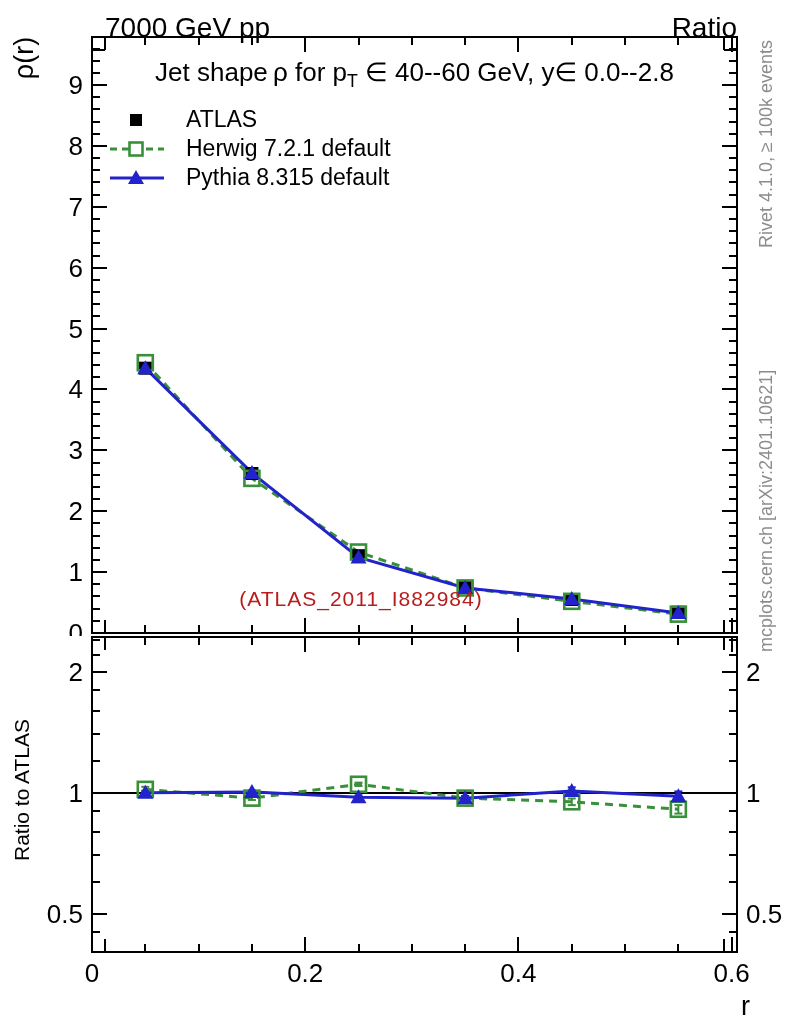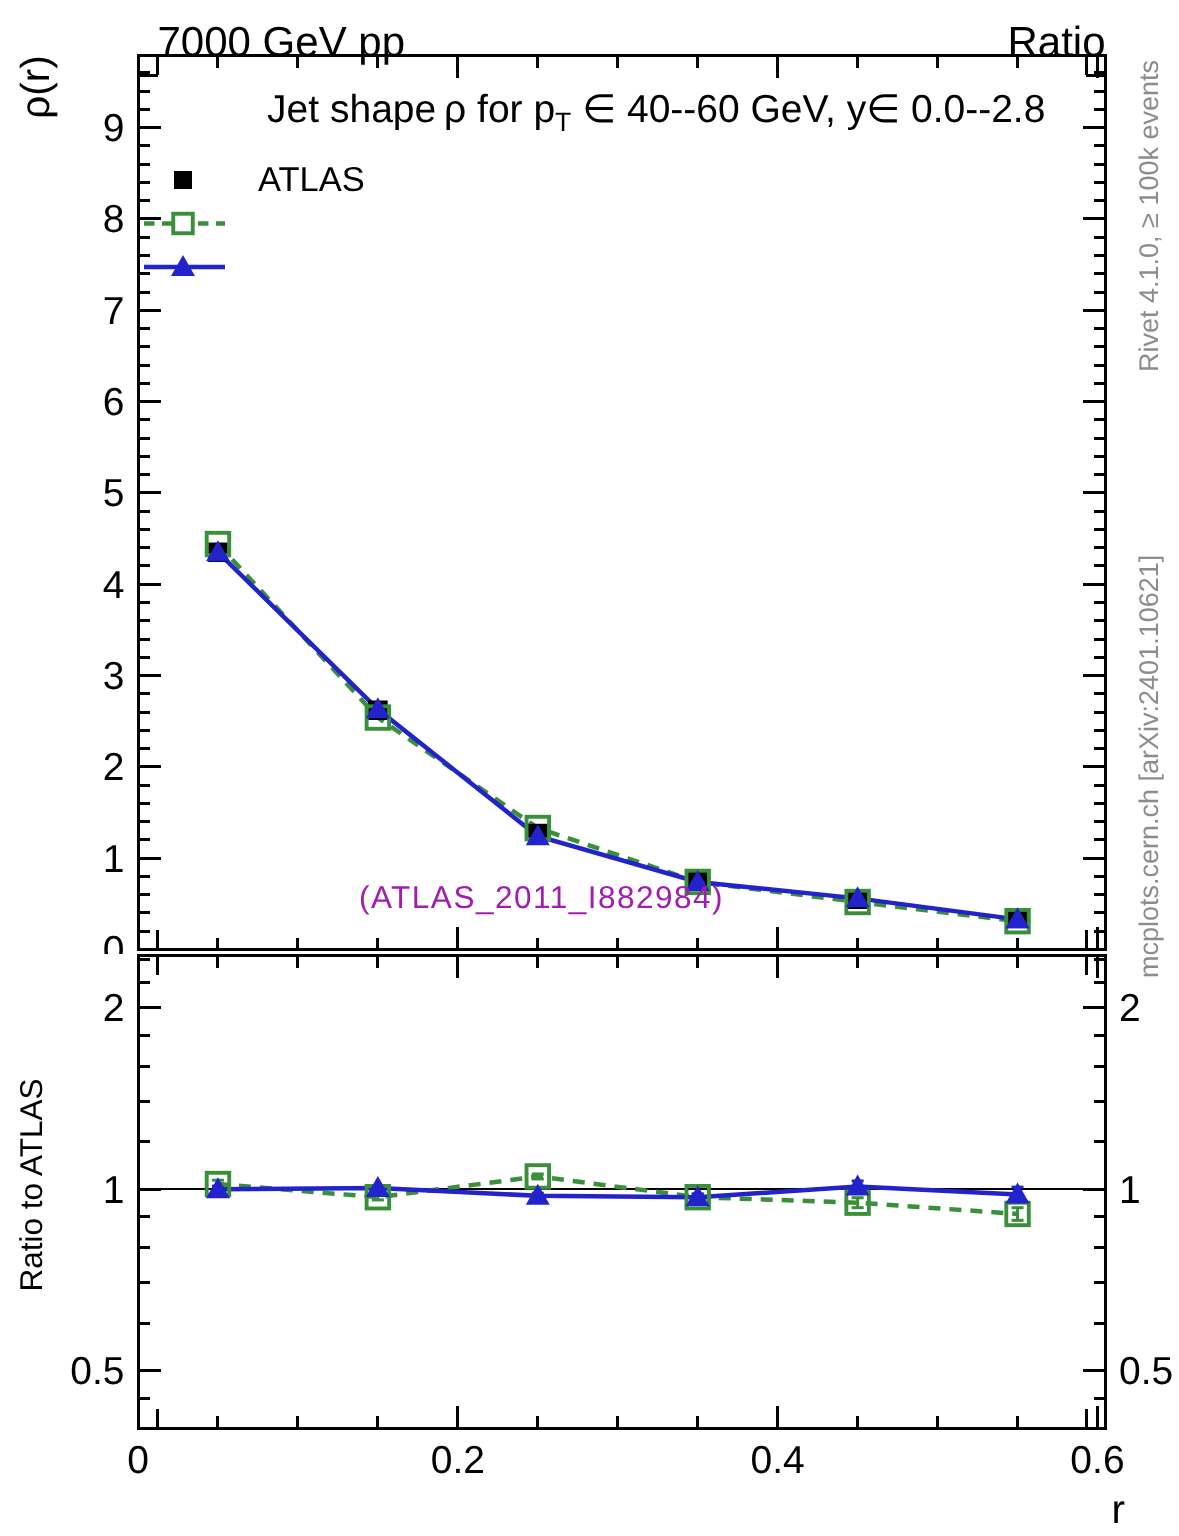--- a/index.html
+++ b/index.html
@@ -2,30 +2,30 @@
 <html><head>
 <meta charset="utf-8">
 <style>
   html,body{margin:0;padding:0;background:#fff;}
   body{font-family:"Liberation Sans", sans-serif; -webkit-font-smoothing:antialiased;}
   #page{position:relative;width:786px;height:1024px;background:#fff;overflow:hidden;}
   #chart-svg{position:absolute;left:0;top:0;}
   .abs{position:absolute;white-space:nowrap;}
   .hdr{font-size:28px;color:#000;top:12px;}
   .hdr-right{left:737px;transform:translateX(-100%);}
-  .title{left:92px;width:645px;text-align:center;top:57px;font-size:26px;color:#000;margin-left:23px;}
+  .title{left:92px;width:645px;text-align:center;top:57px;font-size:26px;color:#000;}
   .title .sub{font-size:0.68em;vertical-align:-0.35em;}
   .ylab-main{left:24px;top:58px;transform:translate(-50%,-50%) rotate(-90deg);font-size:27px;color:#000;}
   .ylab-ratio{left:22px;top:790px;transform:translate(-50%,-50%) rotate(-90deg);font-size:21px;color:#000;}
   .xlab{left:741px;top:991px;font-size:27px;color:#000;}
-  .watermark{left:92px;width:538px;text-align:center;top:587px;font-size:21px;color:#a21caf;letter-spacing:1px;}
+  .watermark{left:92px;width:538px;text-align:center;top:587px;font-size:21px;color:#b91c1c;letter-spacing:1px;}
   .credit{font-size:18px;color:#8c8c8c;transform-origin:0 0;}
   .credit-rivet{left:756px;top:40px;transform:rotate(-90deg) translateX(-100%);}
   .credit-mcplots{left:756px;top:652px;transform:rotate(-90deg);}
-  .legend{left:96px;top:105px;}
+  .legend{left:110px;top:105px;}
   .lrow{display:flex;align-items:center;height:29px;}
   .sample{width:54px;height:20px;display:inline-block;margin-right:22px;flex:0 0 54px;}
   .llabel{font-size:23px;color:#000;}
 </style>
 </head>
 <body>
 
 <div id="page">
   <svg id="chart-svg" width="786" height="1024">
       <defs>
@@ -330,26 +330,28 @@
       <span class="sample"><svg width="54" height="20">
             <rect x="20" y="4" width="12" height="12" fill="#000000"></rect>
           </svg></span>
       <span class="llabel">ATLAS</span>
     </div>
     <div class="lrow">
       <span class="sample"><svg width="54" height="20">
             <line x1="0" y1="10" x2="54" y2="10" stroke="#3a8f3a" stroke-width="3" stroke-dasharray="7,5"></line>
             <rect x="19.5" y="3.5" width="13" height="13" fill="#fff" stroke="#3a8f3a" stroke-width="2.6"></rect>
           </svg></span>
+      <span class="llabel">Herwig 7.2.1 default</span>
     </div>
     <div class="lrow">
       <span class="sample"><svg width="54" height="20">
             <line x1="0" y1="10" x2="54" y2="10" stroke="#2323cc" stroke-width="3" stroke-dasharray="none"></line>
             <path d="M 26 2 L 34 16 L 18 16 Z" fill="#2323cc"></path>
           </svg></span>
+      <span class="llabel">Pythia 8.315 default</span>
     </div>
   </div>
 
   <div class="abs watermark">(ATLAS_2011_I882984)</div>
 
   <div class="abs ylab-ratio">Ratio to ATLAS</div>
   <div class="abs xlab">r</div>
 
   <div class="abs credit credit-rivet">Rivet 4.1.0, ≥ 100k events</div>
   <div class="abs credit credit-mcplots">mcplots.cern.ch [arXiv:2401.10621]</div>

